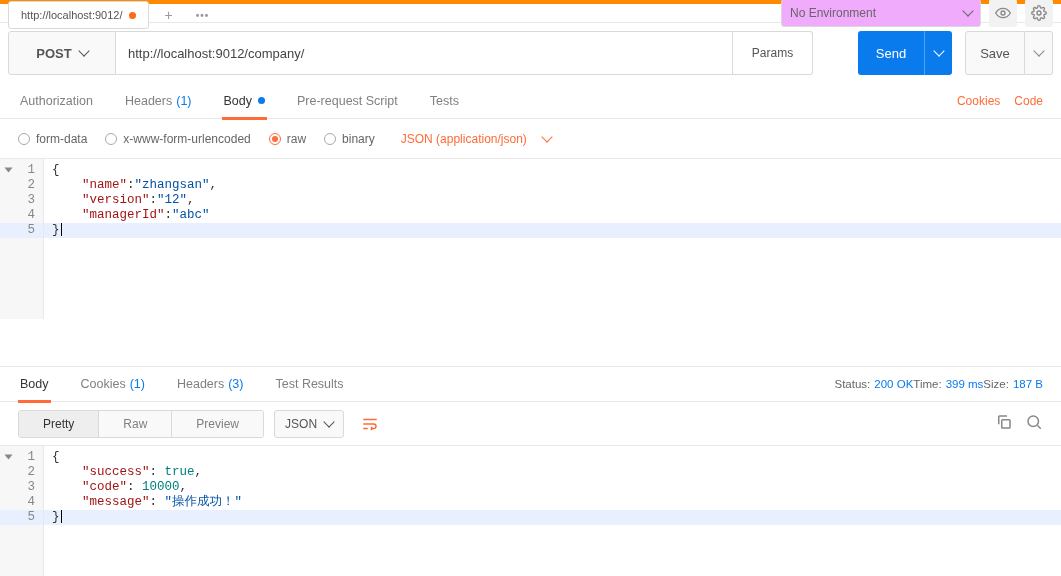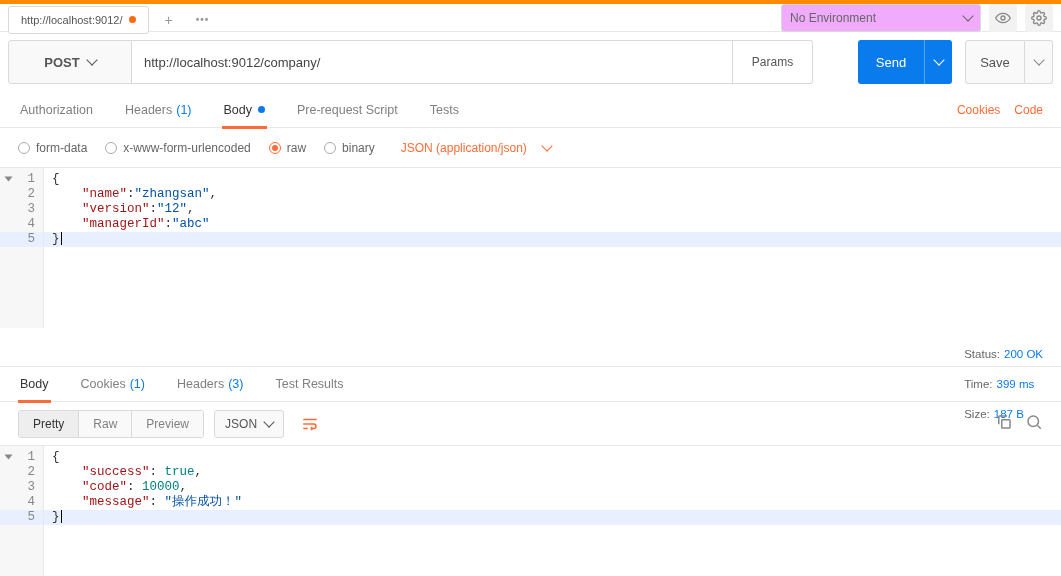--- a/index.html
+++ b/index.html
@@ -1,34 +1,34 @@
 <!DOCTYPE html>
 <html><head>
 <meta charset="utf-8">
 <style>
 * { margin:0; padding:0; box-sizing:border-box; }
 body { font-family: "Helvetica Neue", Arial, sans-serif; font-size:12px; color:#505050; background:#fff; width:1061px; height:576px; overflow:hidden; position:relative; }
 .mono { font-family: Consolas, "Liberation Mono", Menlo, Courier, monospace; font-size:12px; }
 
 .top-accent { height:4px; background:#ff8a00; width:100%; }
 
-.header-row { height:28px; border-bottom:1px solid #e8e8e8; display:flex; align-items:stretch; padding:0 8px; }
+.header-row { height:19px; border-bottom:1px solid #e8e8e8; display:flex; align-items:stretch; padding:0 8px; }
 .tabs { display:flex; align-items:center; gap:0; }
 .tab { height:28px; margin-top:4px; padding:0 12px; border:1px solid #d9d9d9; background:#fff; border-radius:3px; display:flex; align-items:center; gap:6px; font-size:11px; color:#555; }
 .tab .dot { width:7px; height:7px; border-radius:50%; background:#ff6a13; }
 .tab-add, .tab-more { width:28px; height:28px; margin-top:4px; margin-left:6px; display:flex; align-items:center; justify-content:center; color:#999; font-size:14px; cursor:pointer; }
 .tab-more { font-weight:bold; letter-spacing:1px; font-size:10px; }
 
 .header-right { margin-left:auto; display:flex; align-items:center; gap:8px; }
 .env-select { width:200px; height:28px; border:1px solid #d9d9d9; border-radius:3px; background:#f0abfc; display:flex; align-items:center; padding:0 8px; color:#666; font-size:12px; justify-content:space-between; }
 .icon-btn { width:28px; height:28px; border-radius:3px; display:flex; align-items:center; justify-content:center; color:#888; background:#f2f2f2;}
 .icon-btn svg { width:16px; height:16px; }
 
 .req-row { height:44px; margin:8px; display:flex; gap:0; }
-.method-sel { width:124px; border:1px solid #d9d9d9; border-radius:3px 0 0 3px; display:flex; align-items:center; justify-content:center; gap:8px; color:#555; font-size:13px; font-weight:600; background:#f9f9f9; }
+.method-sel { width:108px; border:1px solid #d9d9d9; border-radius:3px 0 0 3px; display:flex; align-items:center; justify-content:center; gap:8px; color:#555; font-size:13px; font-weight:600; background:#f9f9f9; }
 .url-input { flex:1; border:1px solid #d9d9d9; border-left:none; padding:0 12px; display:flex; align-items:center; font-size:13px; color:#444; background:#fff; }
 .params-btn { width:80px; border:1px solid #d9d9d9; border-left:none; border-radius:0 3px 3px 0; display:flex; align-items:center; justify-content:center; color:#555; font-size:12px; background:#fff; }
 .send-group { display:flex; margin-left:8px; }
 .send-btn { background:#097bed; color:#fff; border-radius:3px 0 0 3px; width:66px; display:flex; align-items:center; justify-content:center; font-size:13px; font-weight:500;margin-left:37px; }
 .send-caret { background:#097bed; width:28px; border-radius:0 3px 3px 0; border-left:1px solid rgba(255,255,255,0.3); display:flex; align-items:center; justify-content:center; color:#fff; }
 .save-group { display:flex; margin-left:13px; }
 .save-btn { border:1px solid #d9d9d9; border-radius:3px 0 0 3px; width:60px; display:flex; align-items:center; justify-content:center; color:#555; background:#f9f9f9; font-size:13px;}
 .save-caret { border:1px solid #d9d9d9; border-left:none; width:28px; border-radius:0 3px 3px 0; display:flex; align-items:center; justify-content:center; color:#888; background:#f9f9f9; }
 
 .req-tabs { height:36px; border-bottom:1px solid #e8e8e8; display:flex; align-items:center; padding:0 18px; gap:28px; font-size:12.5px; }
@@ -61,26 +61,26 @@
 .cursor { display:inline-block; width:1px; height:13px; background:#000; vertical-align:middle; margin-left:1px; }
 
 .req-editor { height:160px; overflow:hidden; }
 .resp-section { position:absolute; bottom:0; left:0; right:0; }
 
 .resp-tabs { height:36px; border-top:1px solid #e8e8e8; border-bottom:1px solid #e8e8e8; display:flex; align-items:center; padding:0 18px; gap:28px; font-size:12.5px; }
 .resp-tabs .t { color:#808080; cursor:pointer; padding:0 2px; height:36px; display:flex; align-items:center; position:relative; }
 .resp-tabs .t.active { color:#333; }
 .resp-tabs .t.active::after { content:""; position:absolute; left:0; right:0; bottom:-1px; height:3px; background:#ff6c37; }
 .resp-tabs .t .count { color:#097bed; margin-left:4px; }
-.resp-meta { margin-left:auto; display:flex; gap:18px; font-size:11.5px; color:#666;flex-direction:column; }
+.resp-meta { margin-left:auto; display:flex; font-size:11.5px; color:#666; }
 .resp-meta .val { color:#097bed; margin-left:4px; }
 
 .resp-toolbar { height:44px; display:flex; align-items:center; padding:0 18px; gap:0; border-bottom:1px solid #e8e8e8; }
 .seg { display:flex; border:1px solid #d9d9d9; border-radius:3px; overflow:hidden; }
-.seg .s-btn { padding:6px 14px; font-size:12px; color:#808080; background:#f9f9f9; cursor:pointer; }
+.seg .s-btn { padding:6px 24px; font-size:12px; color:#808080; background:#f9f9f9; cursor:pointer; }
 .seg .s-btn.active { color:#333; background:#eee; }
 .seg .s-btn + .s-btn { border-left:1px solid #d9d9d9; }
 .fmt-sel { margin-left:10px; border:1px solid #d9d9d9; border-radius:3px; padding:6px 10px; font-size:12px; color:#555; display:flex; align-items:center; gap:8px; background:#f9f9f9;}
 .wrap-btn { margin-left:10px; width:32px; height:30px; border:1px solid transparent; border-radius:3px; display:flex; align-items:center; justify-content:center; }
 .wrap-btn svg { stroke:#ff6c37; }
 .resp-toolbar .right { margin-left:auto; display:flex; gap:12px; }
 .resp-toolbar .right .ic { color:#888; }
 
 .resp-editor { height:130px; }
 

